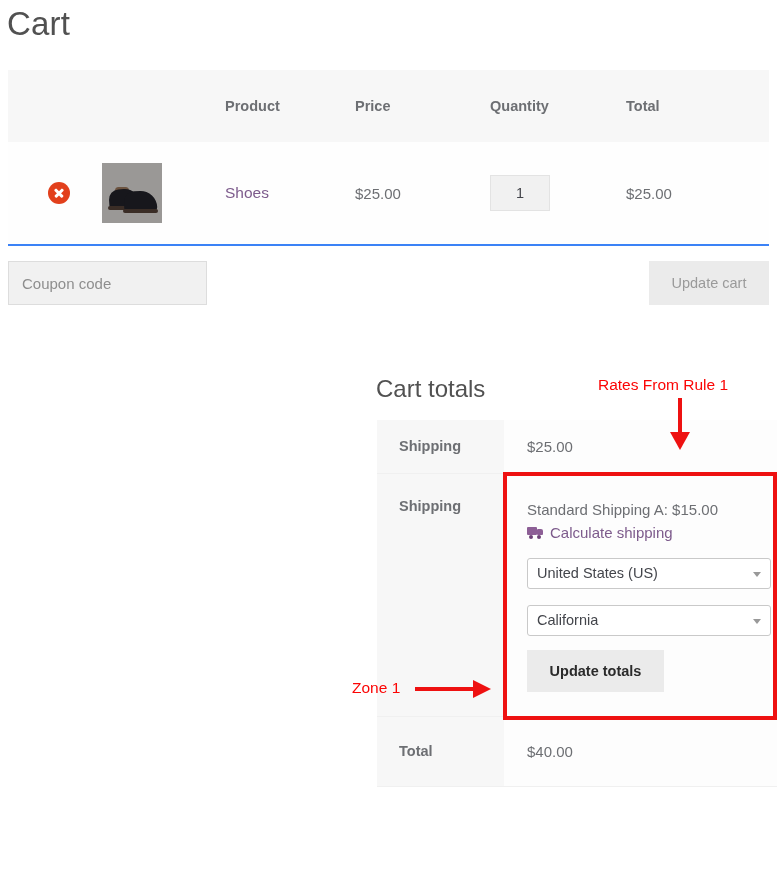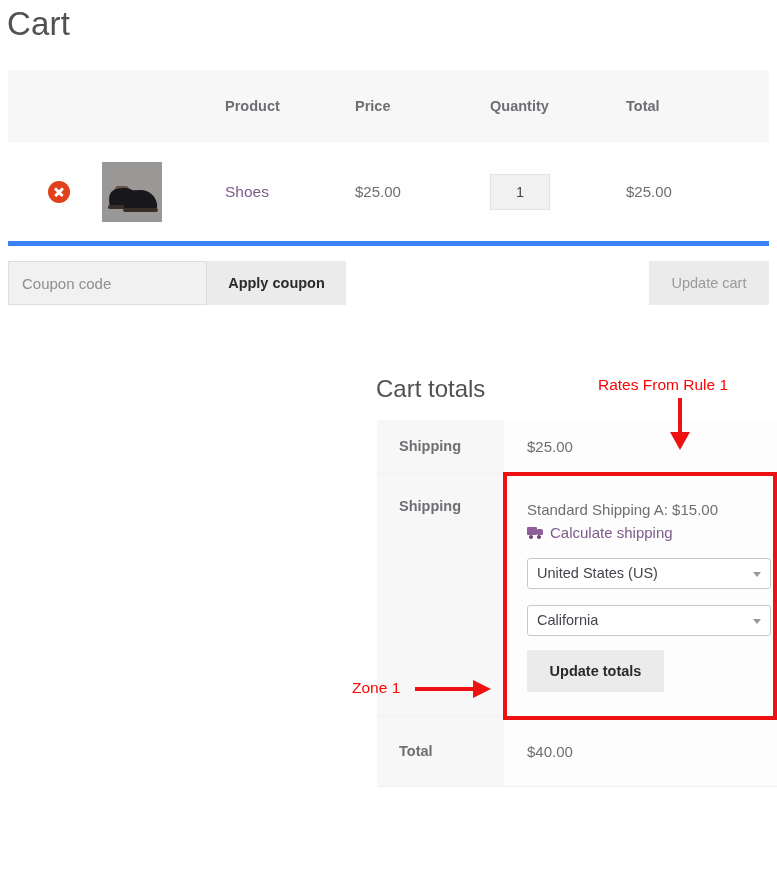--- a/index.html
+++ b/index.html
@@ -51,21 +51,21 @@
   .col-name   { width: 130px; flex: 0 0 130px; }
   .col-price  { width: 135px; flex: 0 0 135px; }
   .col-qty    { width: 136px; flex: 0 0 136px; }
   .col-total  { width: 143px; flex: 0 0 143px; }
 
   .cart-row {
     display: flex;
     align-items: center;
     height: 104px;
     background: #fefefe;
-    border-bottom: 5px solid #3b82f6;
+    border-bottom: 2px solid #3b82f6;
   }
   .remove-btn {
     width: 22px; height: 22px;
     border-radius: 50%;
     background: #e2401c;
     position: relative;
     margin-left: 40px;
     cursor: pointer;
     display: block;
   }
@@ -377,21 +377,20 @@
     </div>
     <div class="col-price cell-val">$25.00</div>
     <div class="col-qty">
       <input class="qty-box" type="text" value="1" style="">
     </div>
     <div class="col-total cell-val">$25.00</div>
   </div>
 
   <div class="coupon-row">
     <input class="coupon-input" type="text" placeholder="Coupon code" style="">
-    <button class="btn-apply">Apply coupon</button>
     <button class="btn-update-cart">Update cart</button>
   </div>
 
 </div>
 
 <h2 class="totals-title">Cart totals</h2>
 
 <div class="totals-table">
 
   <div class="tr">

